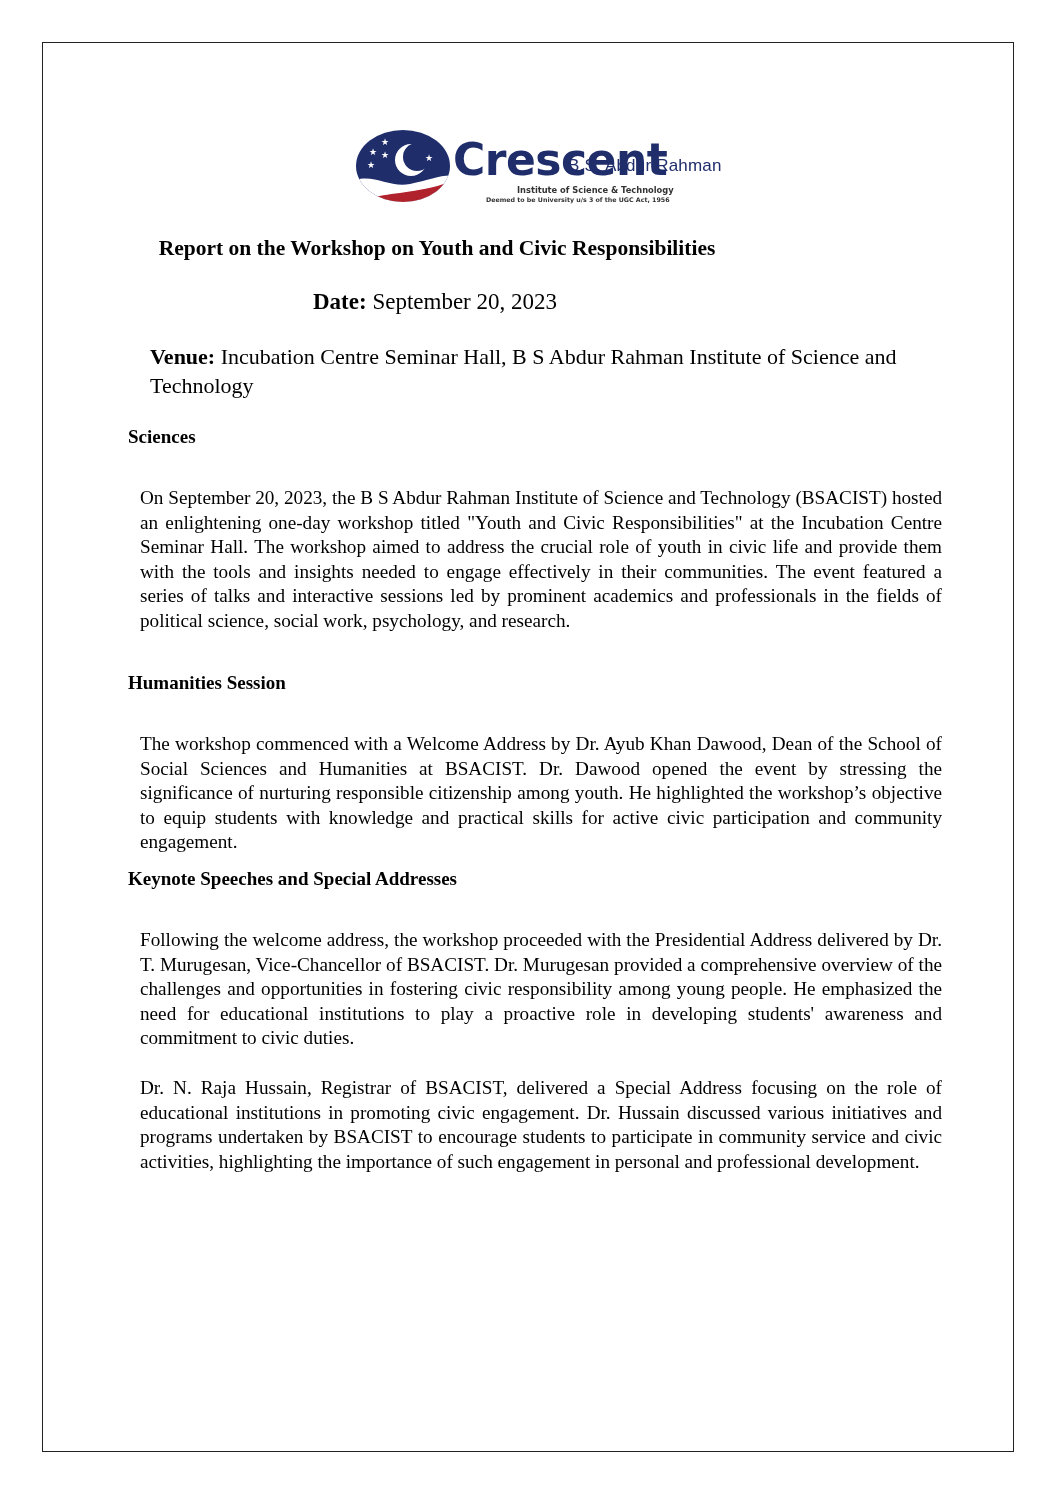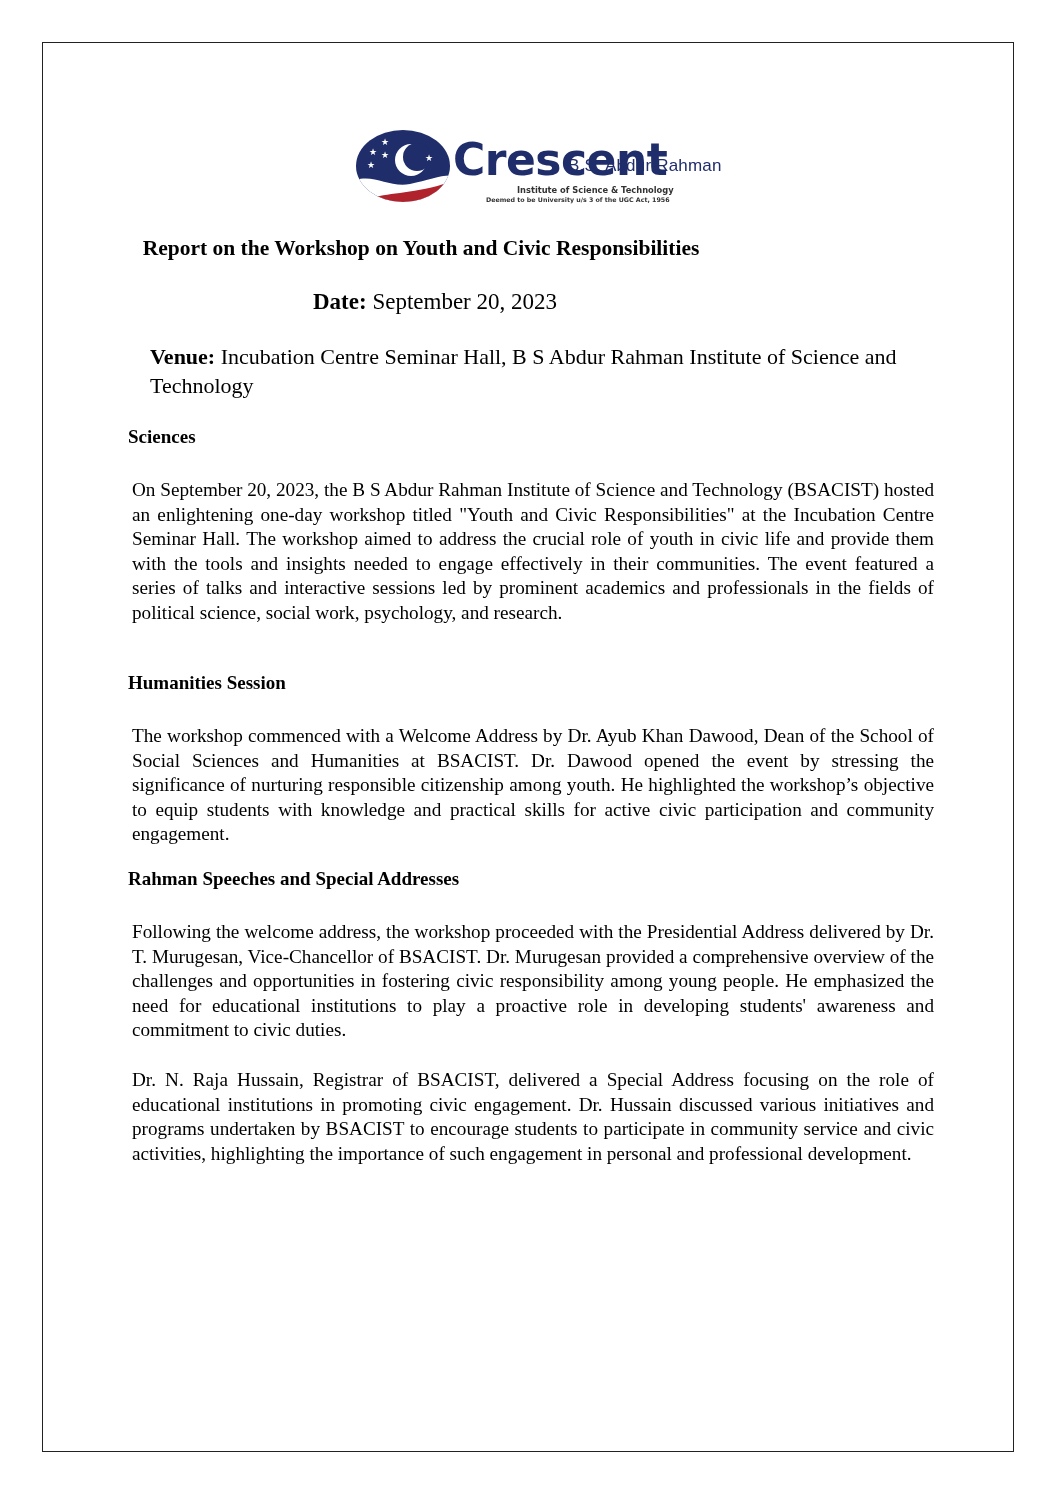--- a/index.html
+++ b/index.html
@@ -24,37 +24,37 @@
   .logo .sub1 {
     position: absolute; left: 162px; top: 57px; font-family: "DejaVu Sans", sans-serif;
     font-size: 8.3px; color: #333; white-space: nowrap; font-weight: bold;
   }
   .logo .sub2 {
     position: absolute; left: 131px; top: 68px; font-family: "DejaVu Sans", sans-serif;
     font-size: 6.3px; color: #333; white-space: nowrap; font-weight: bold;
   }
   .serif { font-family: "Liberation Serif", "DejaVu Serif", serif; color: #000; }
   .title {
-    position: absolute; left: 0; width: 842px; top: 236px; text-align: center;
+    position: absolute; left: 16px; width: 842px; top: 236px; text-align: center;
     font-weight: bold; font-size: 21.5px;
   }
   .date {
     position: absolute; left: 0; width: 870px; top: 289px; text-align: center; font-size: 23px;
   }
   .venue {
     position: absolute; left: 150px; width: 758px; top: 342px; text-align: left;
     font-size: 22px; line-height: 29px;
   }
   b { font-weight: bold; }
   .section-heading {
     position: absolute; left: 128px; font-weight: bold; font-size: 19px;
   }
   .para {
     position: absolute; left: 128px; width: 802px; font-size: 19.2px; line-height: 24.6px;
-    text-align: justify; margin: 4px;
+    text-align: justify; margin: 12px;
   }
 </style>
 </head>
 <body>
 
 <div class="page-border"></div>
 
 <div class="logo">
   <svg width="100" height="80" viewBox="0 0 100 80">
     <defs>
@@ -92,15 +92,15 @@
 <div class="venue serif">
   <b>Venue:</b><span> Incubation Centre Seminar Hall, B S Abdur Rahman Institute of Science and Technology</span>
 </div>
 
 <div class="section-heading serif" style="top:426px;">Sciences</div>
 <p class="para serif" style="top:474px;">On September 20, 2023, the B S Abdur Rahman Institute of Science and Technology (BSACIST) hosted an enlightening one-day workshop titled "Youth and Civic Responsibilities" at the Incubation Centre Seminar Hall. The workshop aimed to address the crucial role of youth in civic life and provide them with the tools and insights needed to engage effectively in their communities. The event featured a series of talks and interactive sessions led by prominent academics and professionals in the fields of political science, social work, psychology, and research.</p>
 
 <div class="section-heading serif" style="top:672px;">Humanities Session</div>
 <p class="para serif" style="top:720px;">The workshop commenced with a Welcome Address by Dr. Ayub Khan Dawood, Dean of the School of Social Sciences and Humanities at BSACIST. Dr. Dawood opened the event by stressing the significance of nurturing responsible citizenship among youth. He highlighted the workshop’s objective to equip students with knowledge and practical skills for active civic participation and community engagement.</p>
 
-<div class="section-heading serif" style="top:868px;">Rahman Speeches and Special Addresses</div>
+<div class="section-heading serif" style="top:868px;">Keynote Speeches and Special Addresses</div>
 <p class="para serif" style="top:916px;">Following the welcome address, the workshop proceeded with the Presidential Address delivered by Dr. T. Murugesan, Vice-Chancellor of BSACIST. Dr. Murugesan provided a comprehensive overview of the challenges and opportunities in fostering civic responsibility among young people. He emphasized the need for educational institutions to play a proactive role in developing students' awareness and commitment to civic duties.</p>
 <p class="para serif" style="top:1064px;">Dr. N. Raja Hussain, Registrar of BSACIST, delivered a Special Address focusing on the role of educational institutions in promoting civic engagement. Dr. Hussain discussed various initiatives and programs undertaken by BSACIST to encourage students to participate in community service and civic activities, highlighting the importance of such engagement in personal and professional development.</p>
 
 </body></html>

